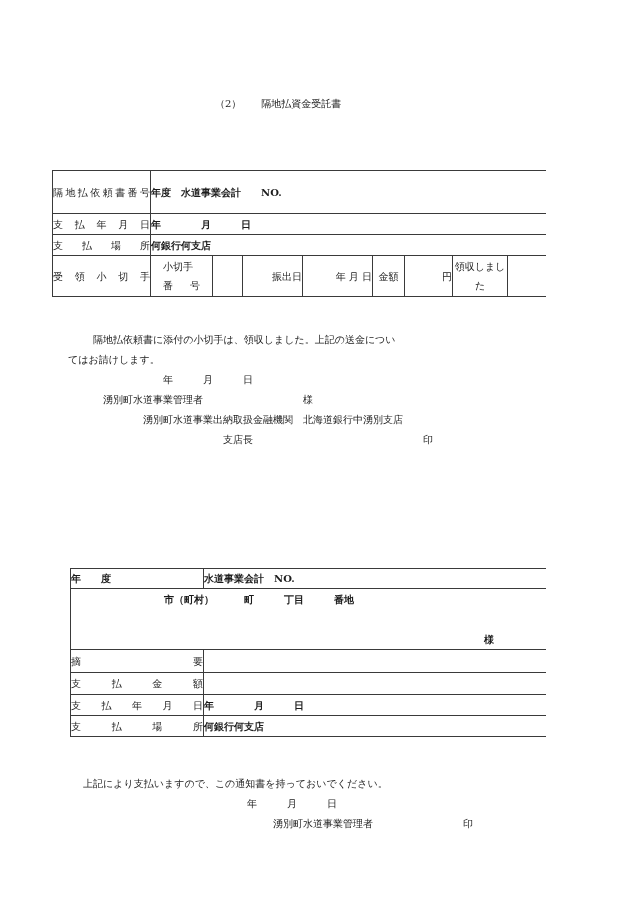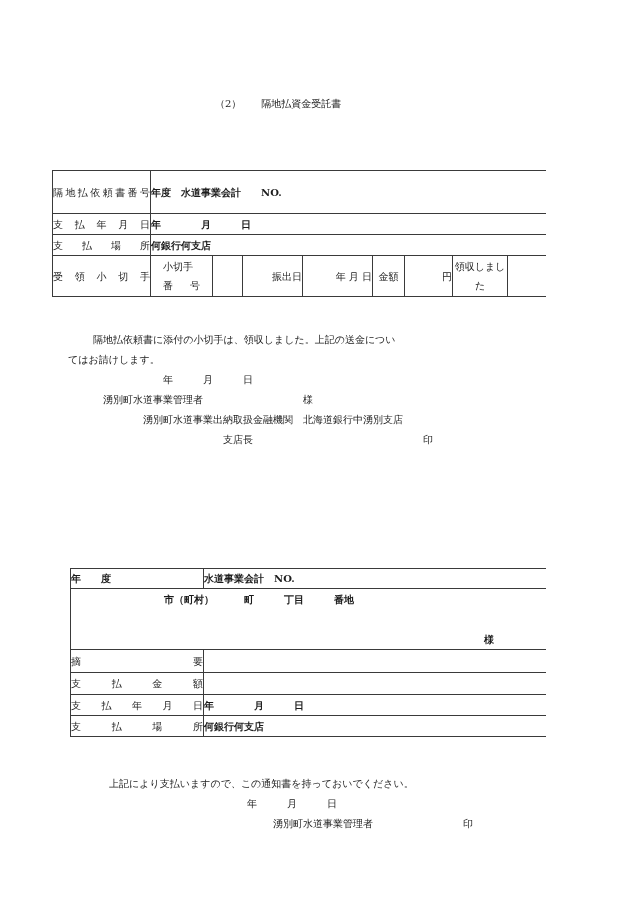--- a/index.html
+++ b/index.html
@@ -52,21 +52,21 @@
   
   .r1{height:43px}.r2{height:38px}.r3{height:21px}.r4{height:21px}.r5{height:21px}.r6{height:39px}
   
   .s1{height:20px}.s2{height:61px}.s3{height:23px}.s4{height:22px}.s5{height:21px}.s6{height:21px}.s7{height:39px}
 
   .addr{vertical-align:top;padding-top:2px;}
   .sama{margin-top:21px;text-align:right;padding-right:68px;}.pl18{padding-left:18px}.pl22{padding-left:22px}
   .pl25{padding-left:25px}.pl35{padding-left:35px}.pl42{padding-left:42px}
   .pl58{padding-left:58px}.pl72{padding-left:72px}.pl74{padding-left:74px}
   .pl75{padding-left:75px}.pl93{padding-left:93px}.pl95{padding-left:95px}
-  .pl105{padding-left:109px}.pl155{padding-left:155px}.pl179{padding-left:179px}
+  .pl105{padding-left:83px}.pl155{padding-left:155px}.pl179{padding-left:179px}
   .pl247{padding-left:247px}.pl273{padding-left:273px}
 
   .textblock{position:absolute;line-height:20px;}
   .textblock div{white-space:pre;}
   .midblock{left:68px;top:330px;width:540px;}
   .botblock{left:0;top:774px;width:630px;}
 </style>
 </head>
 <body>
 

